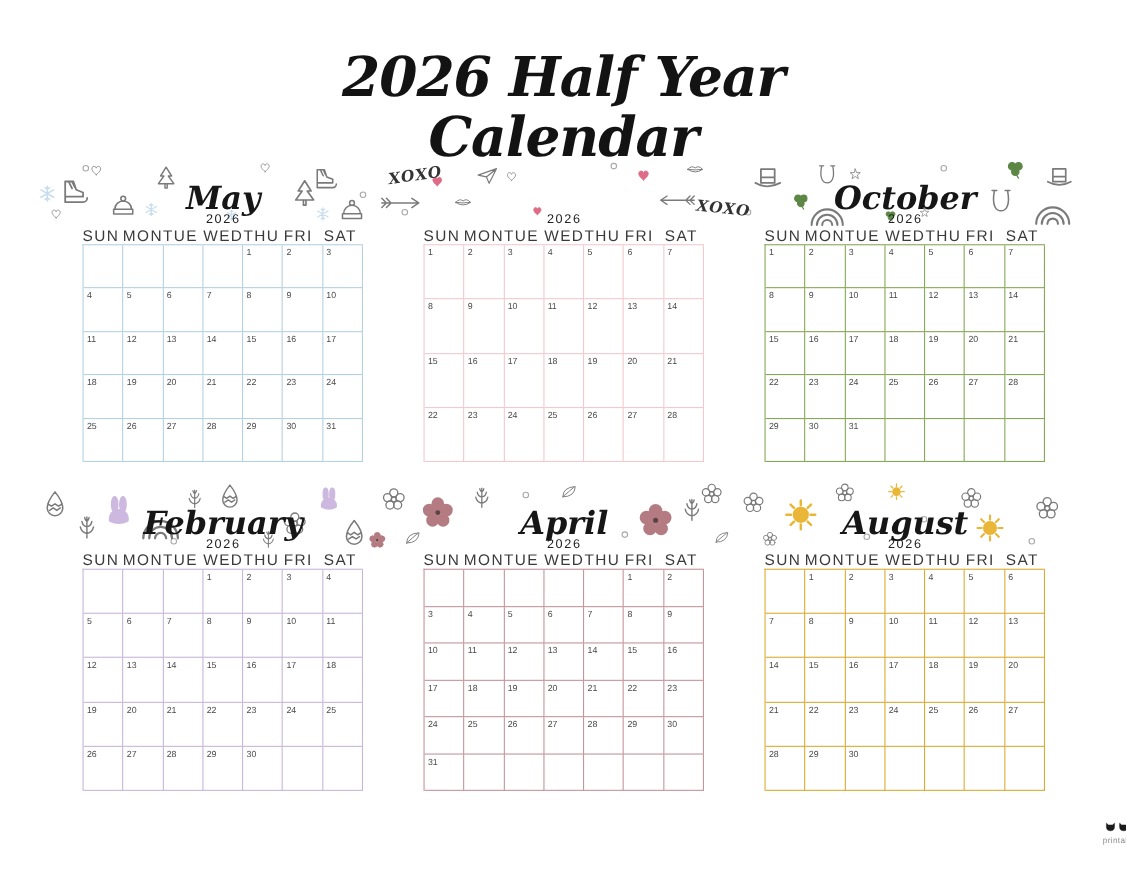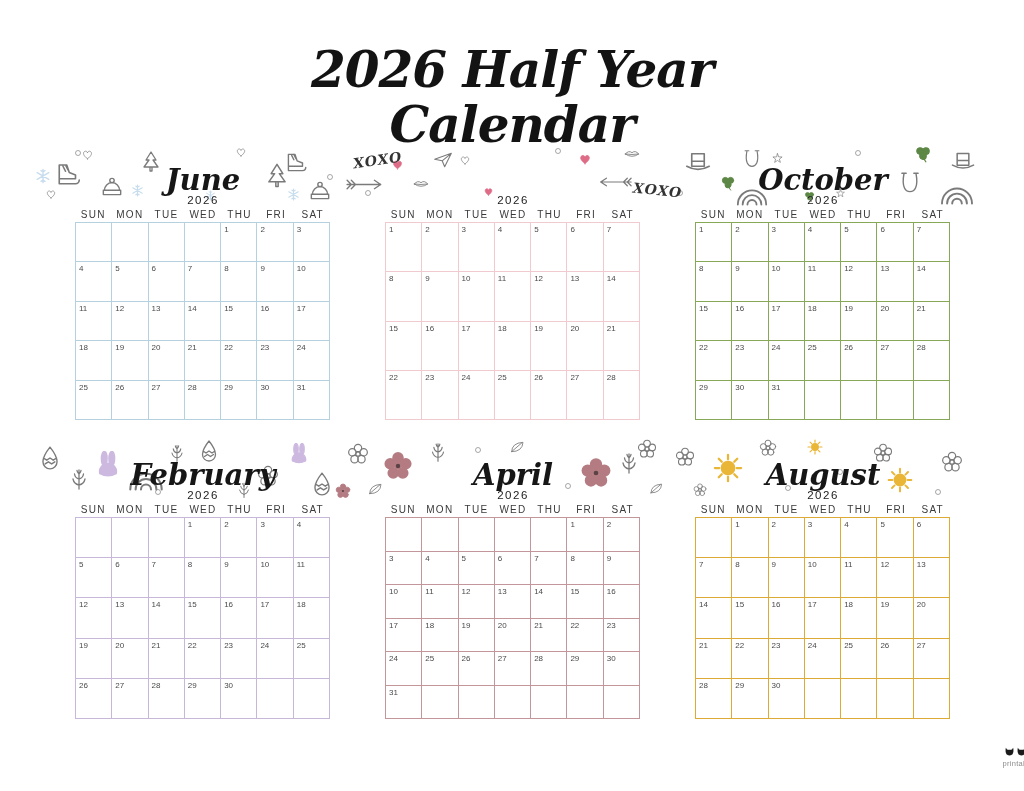--- a/index.html
+++ b/index.html
@@ -21,21 +21,21 @@
   
   .calendar{position:absolute;top:0;width:256px;z-index:2;}
   .cal-0,.cal-3{left:40px;} .cal-1,.cal-4{left:350px;} .cal-2,.cal-5{left:660px;}
   .month-label{position:absolute;top:0;left:0;width:256px;height:62px;display:flex;flex-direction:column;
     align-items:center;justify-content:flex-end;z-index:3;pointer-events:none;}
   .month-name{font-family:"DejaVu Serif",serif;font-style:italic;font-weight:700;font-size:29px;
     line-height:.9;color:#161616;}
   .month-year{font-size:11.5px;letter-spacing:1.5px;color:#222;margin-top:1px;}
   .dow-row{position:absolute;top:64px;left:0;width:256px;height:13px;display:grid;
     grid-template-columns:repeat(7,1fr);}
-  .dow-row span{font-size:10px;letter-spacing:1.3px;color:#3a3a3a;text-align:center;line-height:13px;}
+  .dow-row span{font-size:14px;letter-spacing:1.3px;color:#3a3a3a;line-height:13px;}
   .date-grid{position:absolute;top:78px;left:0;width:254px;display:grid;
     grid-template-columns:repeat(7,1fr);border-top:1px solid var(--bc);border-left:1px solid var(--bc);
     background:#fff;}
   #half1 .date-grid{height:197px;} #half2 .date-grid{height:201px;}
   .cell{border-right:1px solid var(--bc);border-bottom:1px solid var(--bc);position:relative;}
   .daynum{position:absolute;top:2px;left:3px;font-size:8px;color:#4a4a4a;}
 
   
   .doodle{position:absolute;stroke:#5e5e5e;fill:none;stroke-width:1.3;stroke-linecap:round;
     stroke-linejoin:round;opacity:.82;}
@@ -250,21 +250,21 @@
       <div class="dot" style="left:330px;top:46px"></div>
       <div class="dot" style="left:520px;top:4px"></div>
       <div class="dot" style="left:642px;top:46px"></div>
       <div class="dot" style="left:820px;top:6px"></div>
       <div class="dot" style="left:40px;top:6px"></div>
       <div class="dot" style="left:292px;top:30px"></div>
     </div>
 
     <div class="calendar cal-0" style="--bc: #b5d1e0;">
       <div class="month-label">
-        <span class="month-name">June</span>
+        <span class="month-name">May</span>
         <span class="month-year">2026</span>
       </div>
       <div class="dow-row">
           <span>SUN</span>
           <span>MON</span>
           <span>TUE</span>
           <span>WED</span>
           <span>THU</span>
           <span>FRI</span>
           <span>SAT</span>

